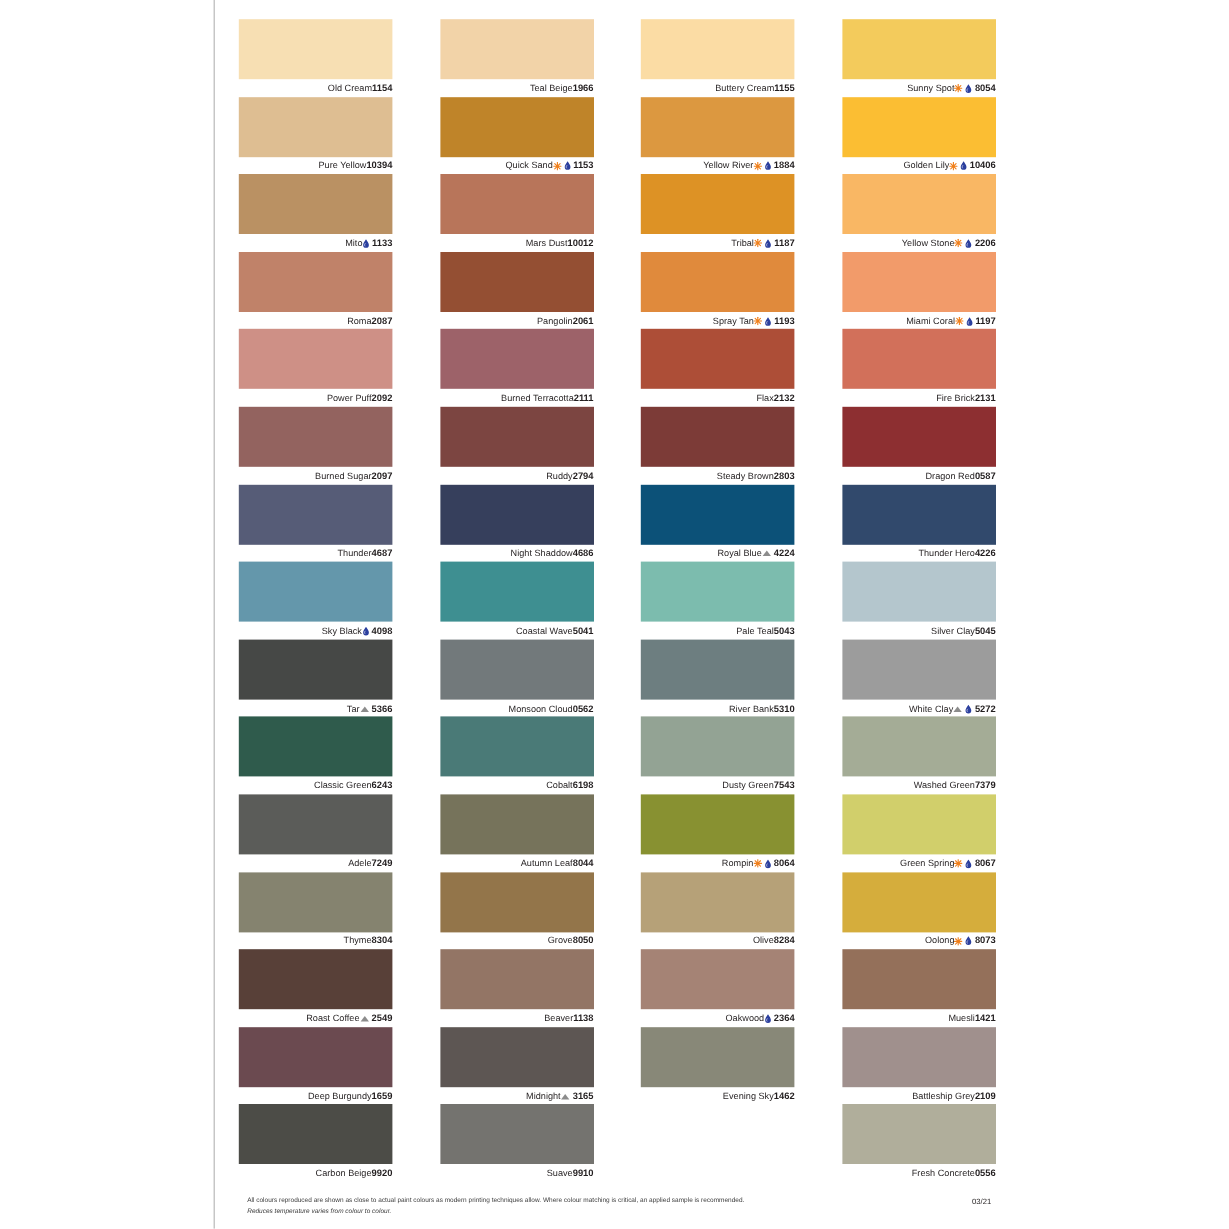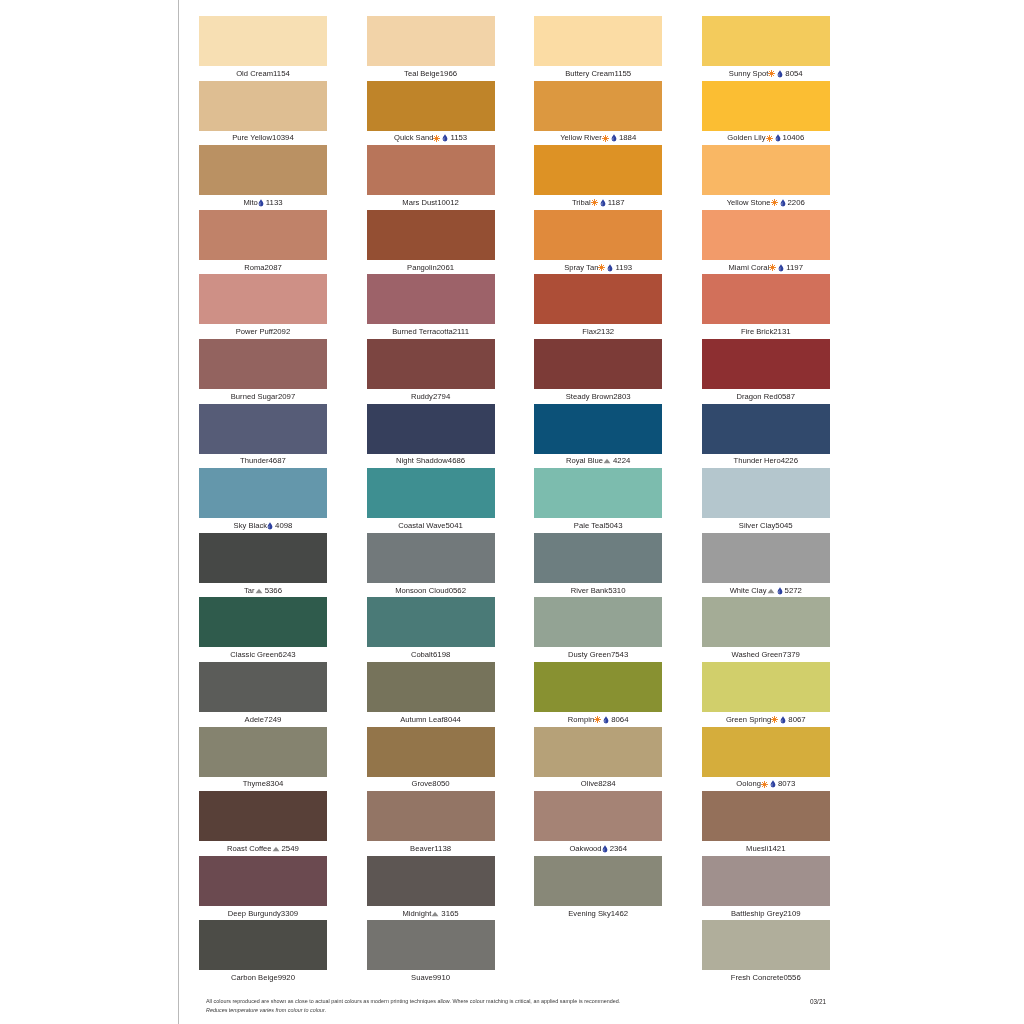--- a/index.html
+++ b/index.html
@@ -40,40 +40,40 @@
   .chip {
     width: 128px;
     height: 50px;
     display: block;
   }
   .label-row {
     height: 14.6px;
     width: 128px;
     display: flex;
     align-items: center;
-    justify-content: center;
+    justify-content: flex-end;
     padding-top: 1px;
     white-space: nowrap;
   }
   .cname {
     font-size: 7.6px;
     color: #231f20;
     letter-spacing: 0.02px;
     line-height: 10px;
   }
   .cright {
     display: flex;
     align-items: center;
     gap: 2px;
     line-height: 10px;
   }
   .ccode {
     font-size: 7.8px;
     color: #231f20;
-    font-weight: 400;
+    font-weight: 700;
   }
   .icn { display: inline-block; line-height: 0; }
   .icn svg { display: block; }
 
   
   #footer {
     position: absolute;
     left: 206px; top: 997px;
     width: 620px;
     display: flex;
@@ -240,21 +240,21 @@
               </span>
               <span class="ccode">2549</span>
             </span>
           </div>
         </div>
         <div class="swatch-cell">
           <div class="chip" style="background: rgb(107, 74, 80);"></div>
           <div class="label-row">
             <span class="cname">Deep Burgundy</span>
             <span class="cright">
-              <span class="ccode">3309</span>
+              <span class="ccode">1659</span>
             </span>
           </div>
         </div>
         <div class="swatch-cell">
           <div class="chip" style="background: rgb(76, 76, 71);"></div>
           <div class="label-row">
             <span class="cname">Carbon Beige</span>
             <span class="cright">
               <span class="ccode">9920</span>
             </span>

